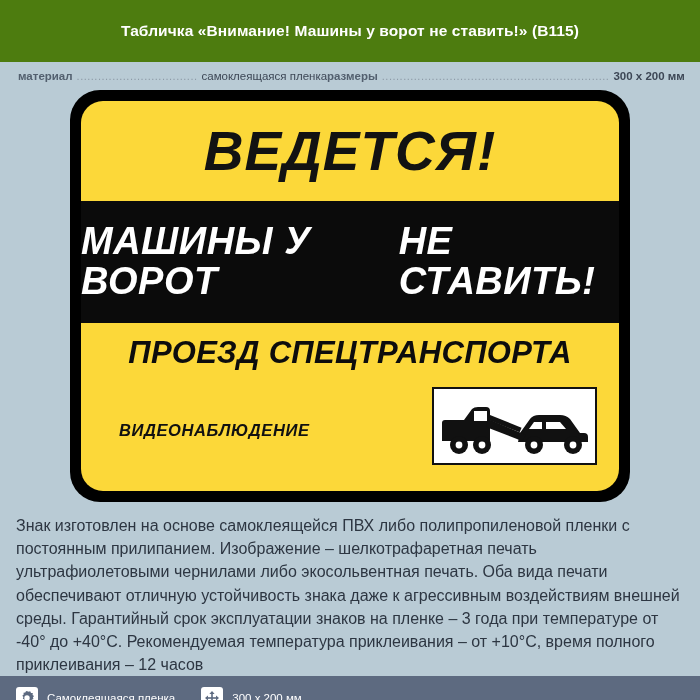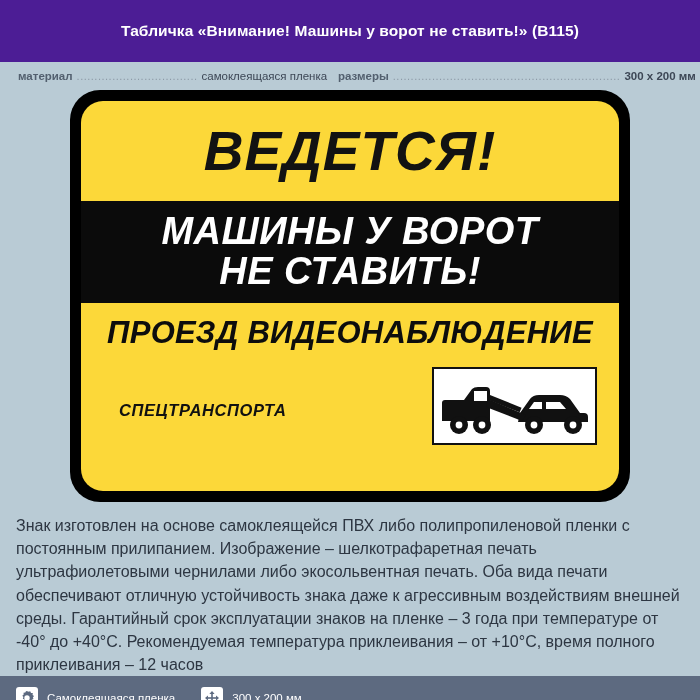--- a/index.html
+++ b/index.html
@@ -18,21 +18,21 @@
     width: 700px;
     height: 700px;
     background: #b9cbd5;
     display: flex;
     flex-direction: column;
   }
 
   
   .header {
     height: 62px;
-    background: #4c1d95;
+    background: #4d7c0f;
     color: #ffffff;
     display: flex;
     align-items: center;
     justify-content: center;
     text-align: center;
     flex: 0 0 auto;
   }
   .header-title {
     font-size: 15.5px;
     font-weight: bold;
@@ -49,21 +49,21 @@
     box-sizing: border-box;
     font-size: 11.5px;
     color: #5b6676;
   }
   .spec-group {
     display: flex;
     align-items: baseline;
     white-space: nowrap;
   }
   .spec-group.left { flex: 1 1 50%; }
-  .spec-group.right { flex: 1 1 50%; margin-left: 11px; }
+  .spec-group.right { flex: 1 1 50%; }
   .spec-label {
     font-weight: bold;
     color: #53606f;
   }
   .dots {
     flex: 1 1 auto;
     overflow: hidden;
     white-space: nowrap;
     color: #8d9aa7;
     margin: 0 4px;
@@ -114,23 +114,23 @@
     font-weight: bold;
     font-style: italic;
     font-size: 55px;
     color: #121212;
     letter-spacing: 1px;
     line-height: 1;
   }
   .row-black {
     background: #0b0b0b;
     flex: 0 0 auto;
-    height: 102px;
-    display: flex;
-    flex-direction: column;
+    height: 122px;
+    display: flex;
+    flex-direction: row;
     align-items: center;
     justify-content: center;
     color: #ffffff;
   }
   .black-line1 {
     font-size: 38px;
     font-weight: bold;
     font-style: italic;
     line-height: 1.05;
     letter-spacing: .5px;
@@ -254,26 +254,26 @@
         <div class="row-attention">
           <div class="attention-text">ВЕДЕТСЯ!</div>
         </div>
 
         <div class="row-black">
           <div class="black-line1">МАШИНЫ У ВОРОТ</div>
           <div class="black-line2">НЕ СТАВИТЬ!</div>
         </div>
 
         <div class="row-transit">
-          <div class="transit-text">ПРОЕЗД ВИДЕОНАБЛЮДЕНИЕ</div>
+          <div class="transit-text">ПРОЕЗД СПЕЦТРАНСПОРТА</div>
         </div>
 
         <div class="row-bottom">
           <div class="video-text">
-            <div>СПЕЦТРАНСПОРТА</div>
+            <div>ВИДЕОНАБЛЮДЕНИЕ</div>
           </div>
 
           <div class="tow-box">
             <svg width="161" height="74" viewBox="0 0 161 74" xmlns="http://www.w3.org/2000/svg">
 
               <path d="M86 44 L96 30 Q99 26 105 26 L126 26 Q132 26 136 30 L146 44 L150 44 Q154 44 154 48 L154 53 L84 53 Z" fill="#111111"></path>
               <path d="M100 33 L108 33 L108 40 L95 40 Z" fill="#ffffff"></path>
               <path d="M112 33 L126 33 L132 40 L112 40 Z" fill="#ffffff"></path>
 
               <path d="M8 52 L8 34 Q8 31 11 31 L30 31 L38 20 Q40 18 44 18 L52 18 Q56 18 56 22 L56 52 Z" fill="#111111"></path>

